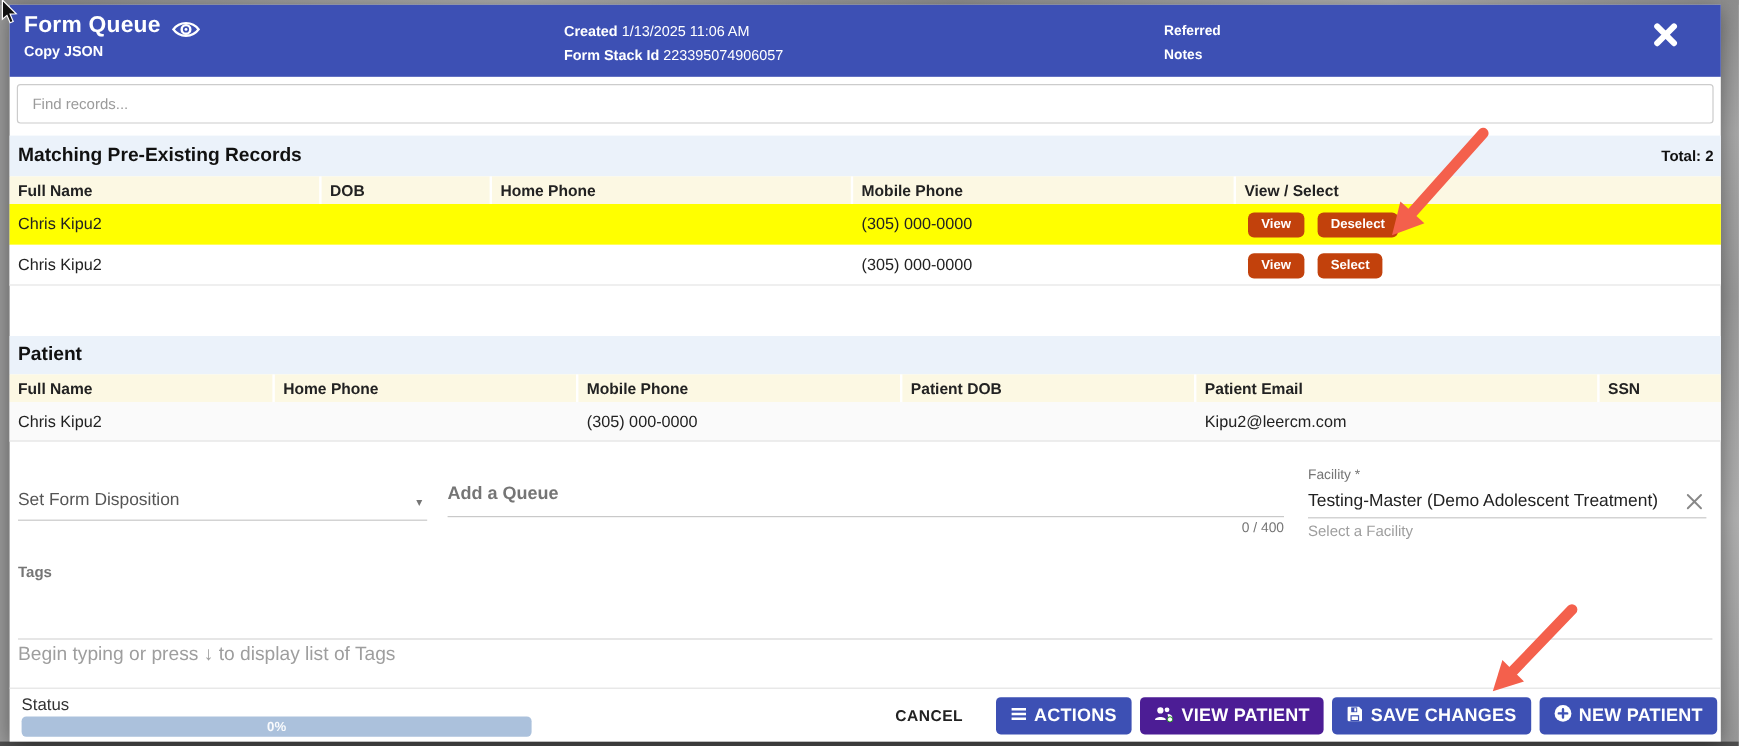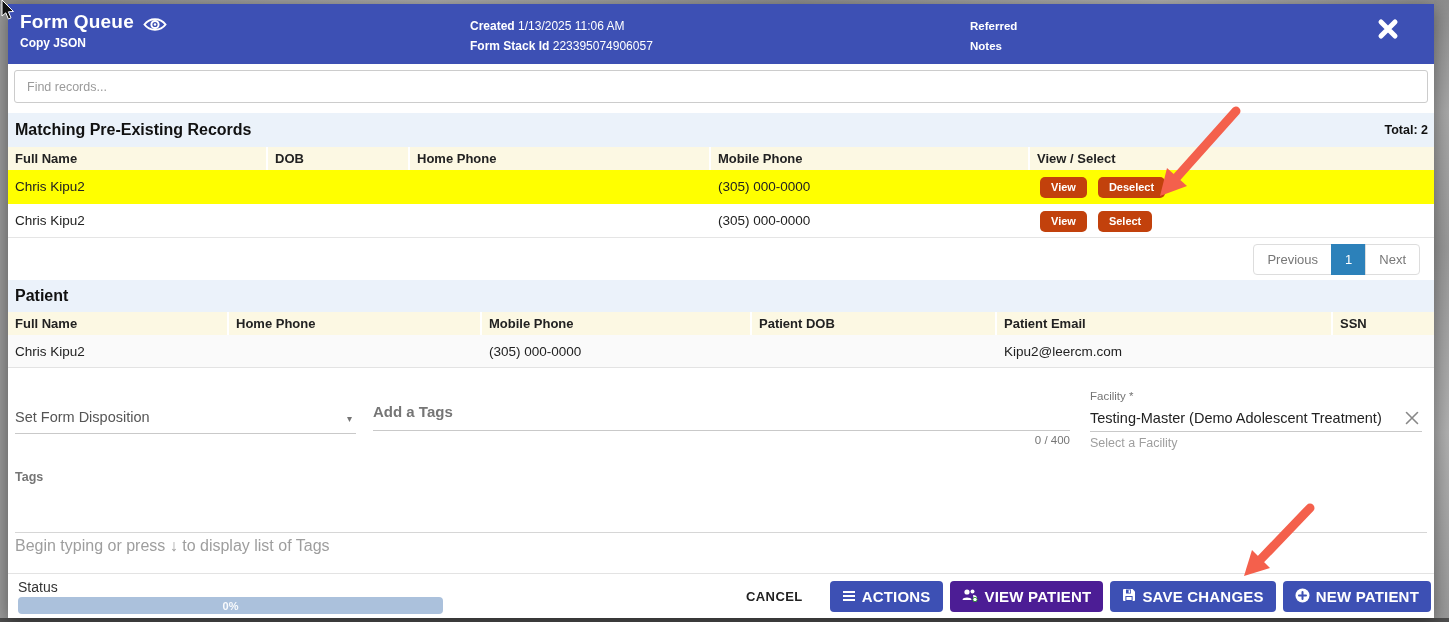--- a/index.html
+++ b/index.html
@@ -172,25 +172,20 @@
     <div>Chris Kipu2</div>
     <div></div>
     <div></div>
     <div>(305) 000-0000</div>
     <div class="cell-actions">
       <button class="mini-btn">View</button>
       <button class="mini-btn">Select</button>
     </div>
   </div>
 
-  <div class="pagination">
-    <button class="pg">Previous</button>
-    <button class="pg active">1</button>
-    <button class="pg">Next</button>
-  </div>
 
   <div class="band band2">
     <span class="band-title">Patient</span>
   </div>
 
   <div class="thead thead-pat t-pat">
     <div>Full Name</div>
     <div>Home Phone</div>
     <div>Mobile Phone</div>
     <div>Patient DOB</div>
@@ -207,21 +202,21 @@
     <div></div>
   </div>
 
   <div class="disposition">
     <span class="val">Set Form Disposition</span>
     <span class="caret">▾</span>
     <span class="ul"></span>
   </div>
 
   <div class="note-field">
-    <span class="note-label">Add a Tags</span>
+    <span class="note-label">Add a Queue</span>
     <span class="note-ul"></span>
     <span class="note-counter">0 / 400</span>
   </div>
 
   <div class="facility">
     <span class="facility-label">Facility *</span>
     <span class="facility-value">Testing-Master (Demo Adolescent Treatment)</span>
     <span class="facility-clear">
       <svg width="16" height="16" viewBox="0 0 16 16">
           <path d="M2.5 2.5 L13.5 13.5 M13.5 2.5 L2.5 13.5" stroke="#888" stroke-width="1.6" stroke-linecap="round"></path>

